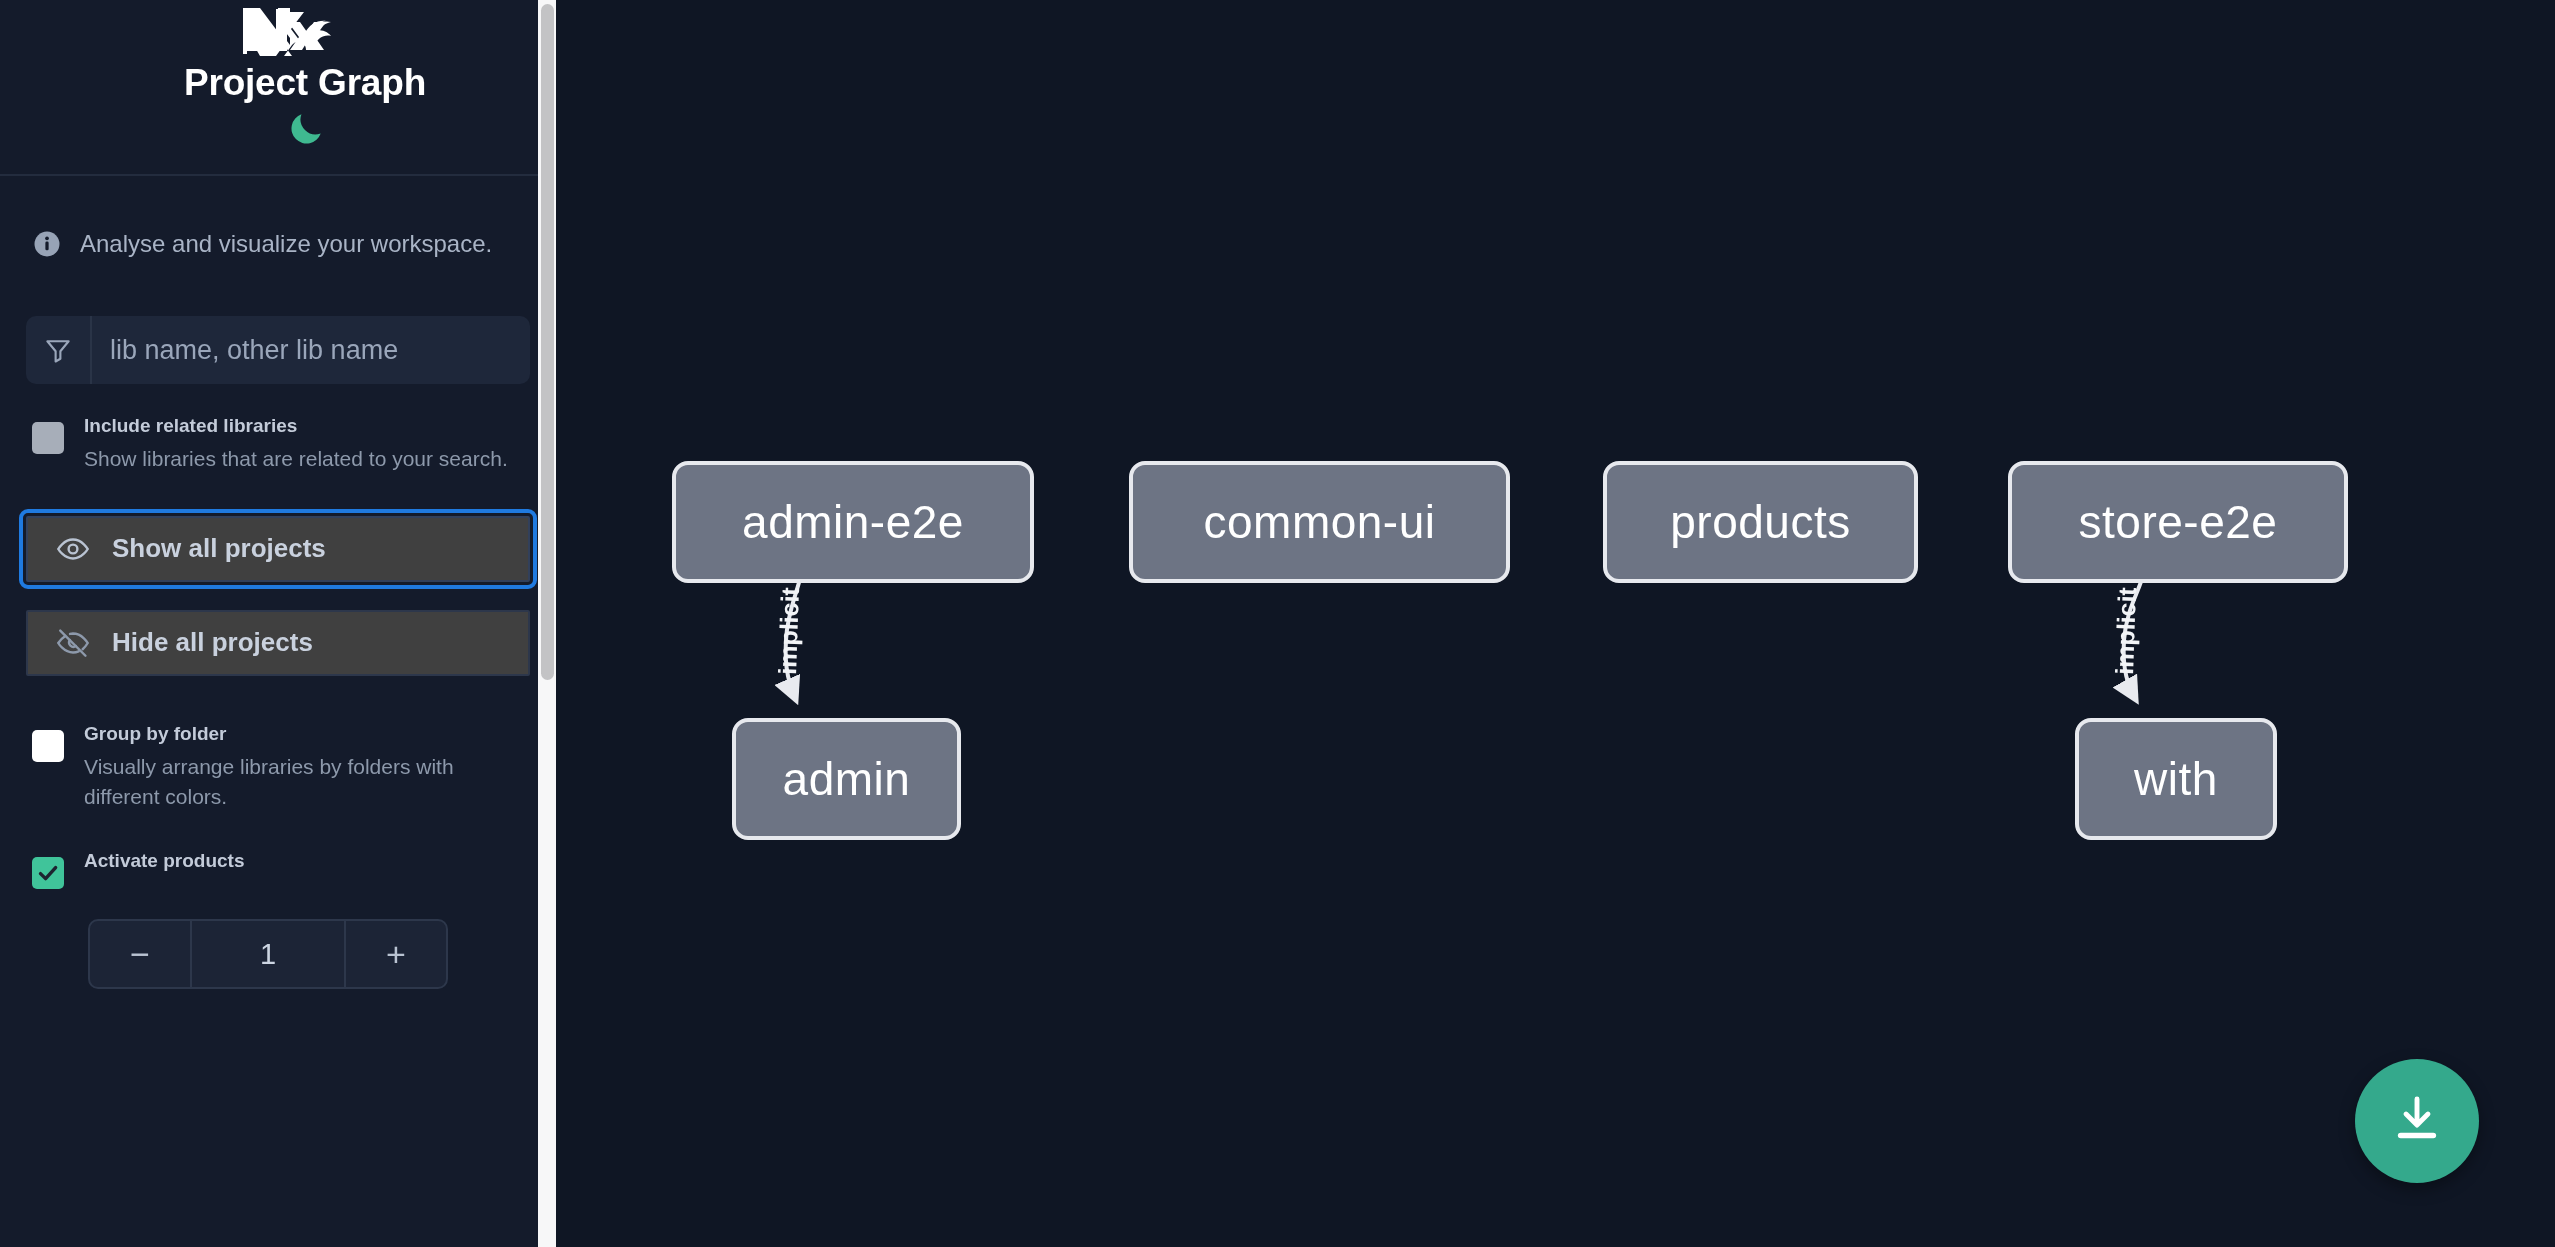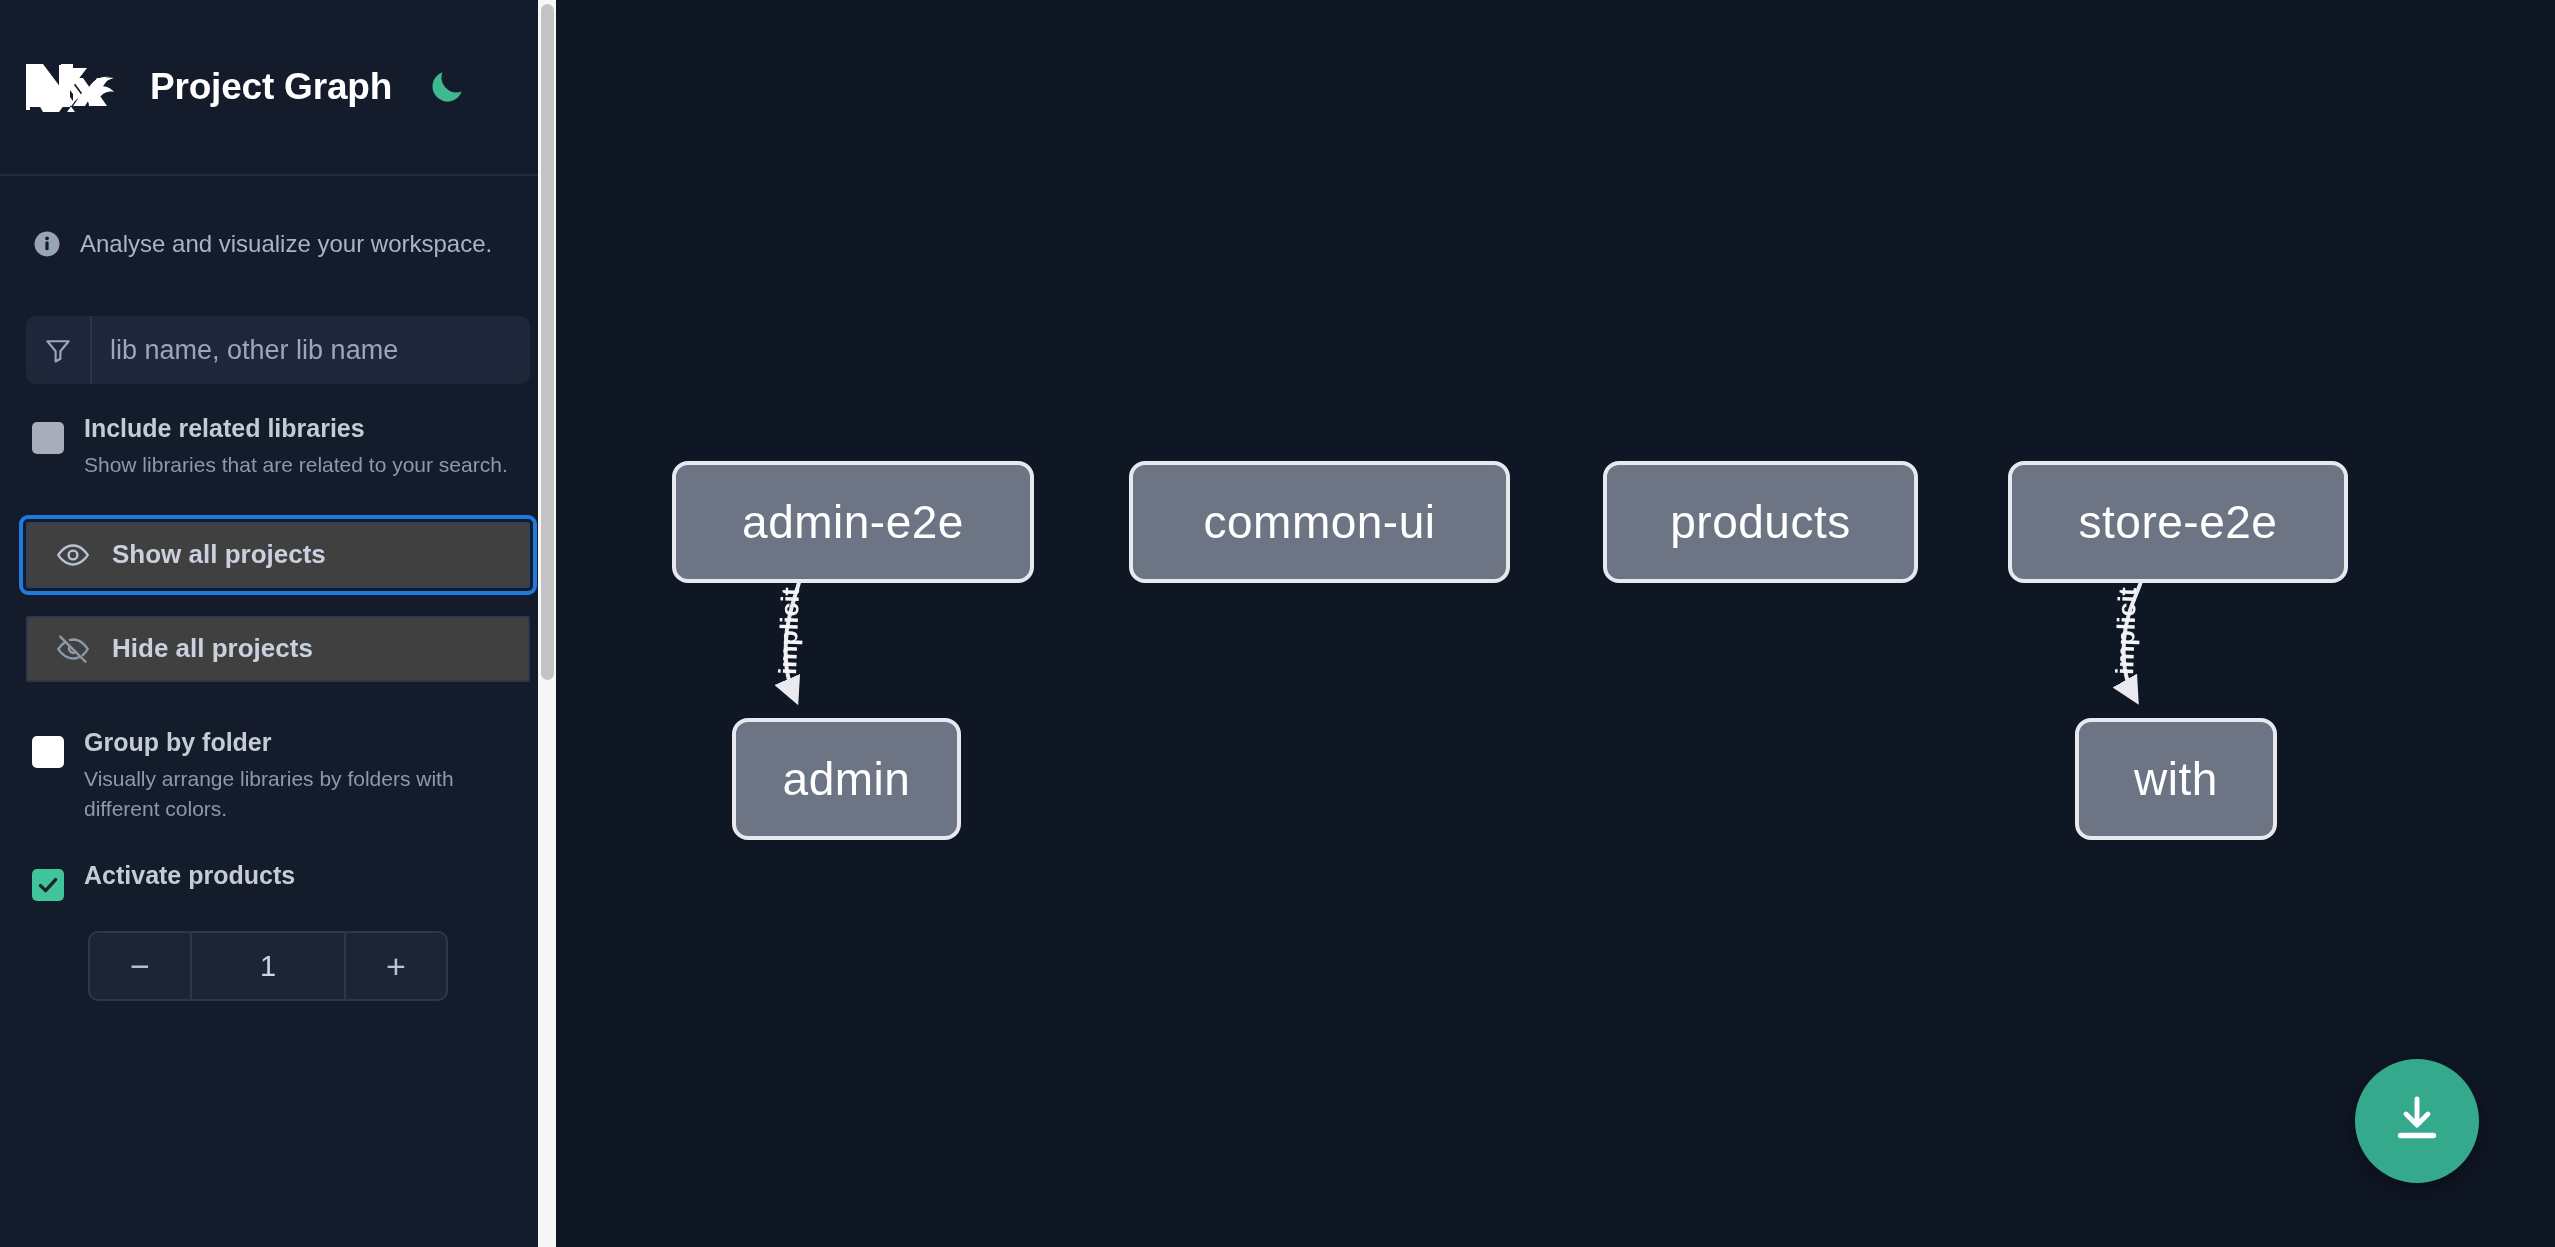--- a/index.html
+++ b/index.html
@@ -27,20 +27,21 @@
     background: #141b2b;
     flex: 0 0 556px;
     overflow: hidden;
   }
   .sb-header {
     height: 176px;
     display: flex;
     align-items: center;
     padding-left: 26px;
     border-bottom: 2px solid #232c3e;
+    flex-direction: column;
   }
   .nx-logo { width: 96px; height: 62px; flex: 0 0 auto; }
   .app-title {
     font-size: 37px;
     font-weight: 700;
     color: #ffffff;
     margin-left: 28px;
     letter-spacing: -0.2px;
     white-space: nowrap;
   }
@@ -107,21 +108,21 @@
     margin-top: 6px;
     cursor: pointer;
     position: relative;
   }
   .chk.muted { background: #a7aeb9; }
   .chk.empty { background: #ffffff; }
   .chk.checked { background: #40c49a; }
   .chk.checked svg { position: absolute; left: 4px; top: 4px; }
   .chk-texts { flex: 1 1 auto; }
   .chk-label {
-    font-size: 25px;
+    font-size: 19px;
     font-weight: 700;
     color: #c3cbd9;
     line-height: 1.0;
     white-space: nowrap;
   }
   .chk-desc {
     font-size: 21px;
     color: #8d99ab;
     line-height: 1.42;
     margin-top: 9px;

